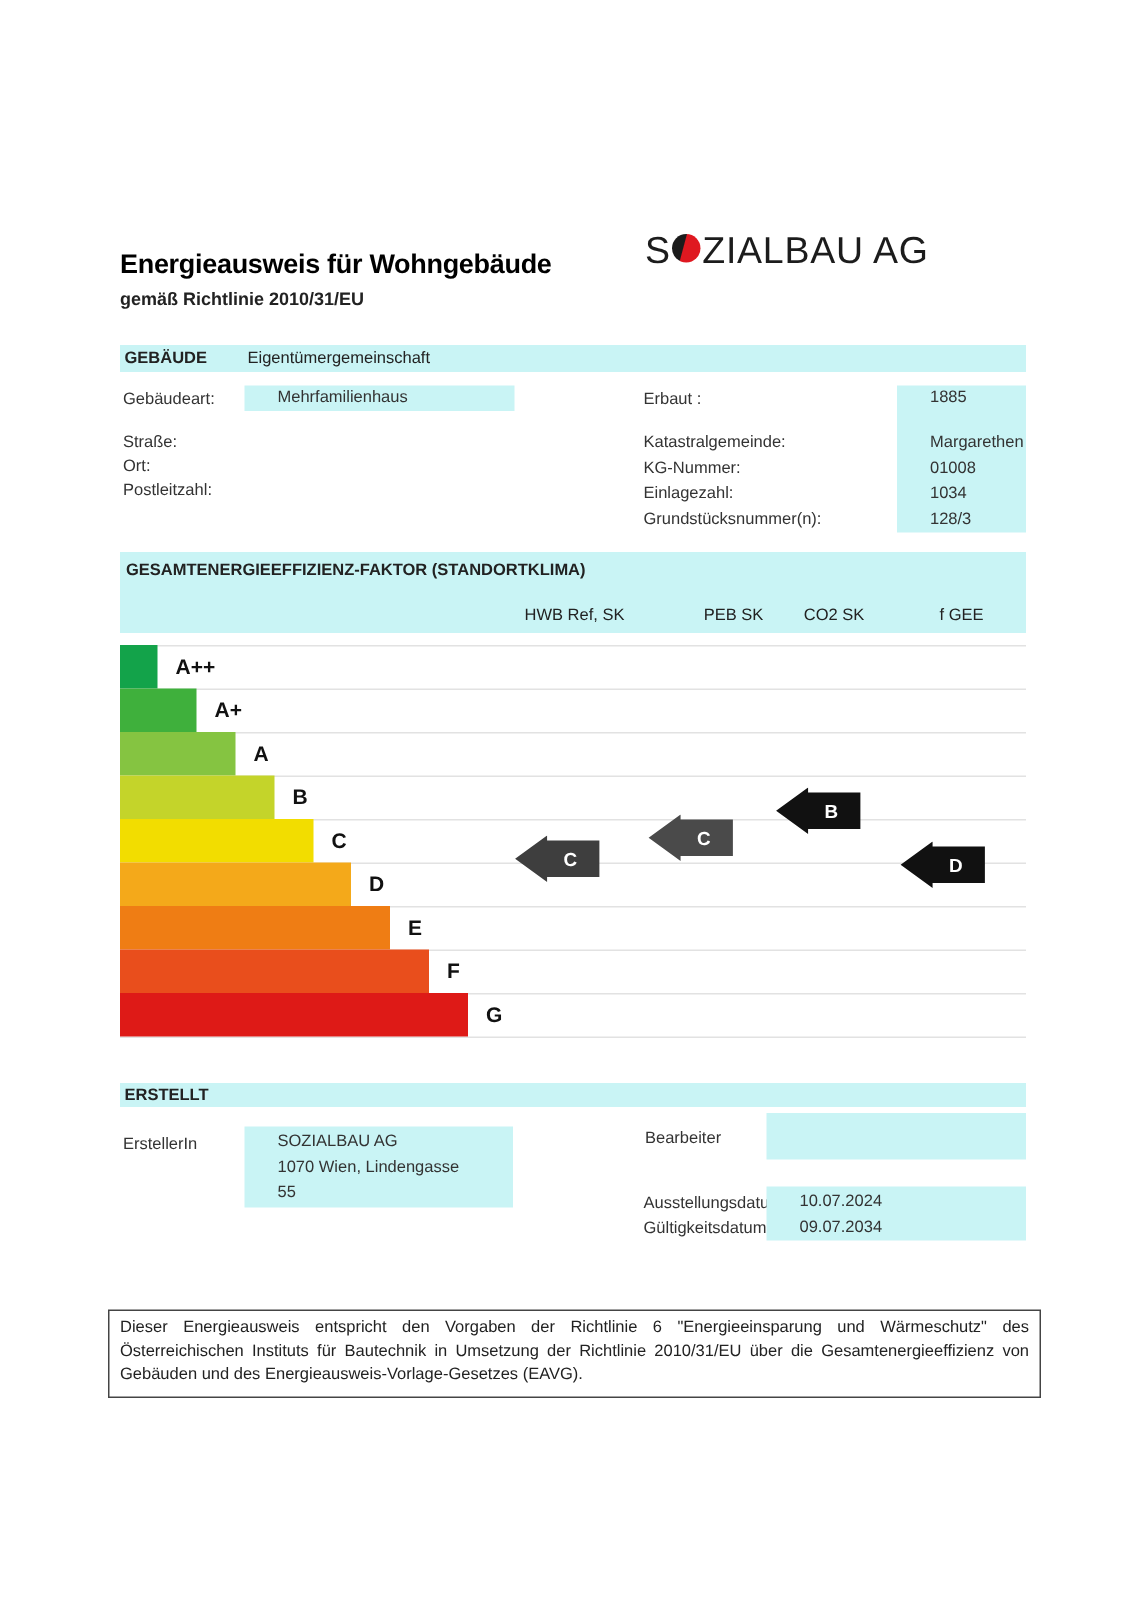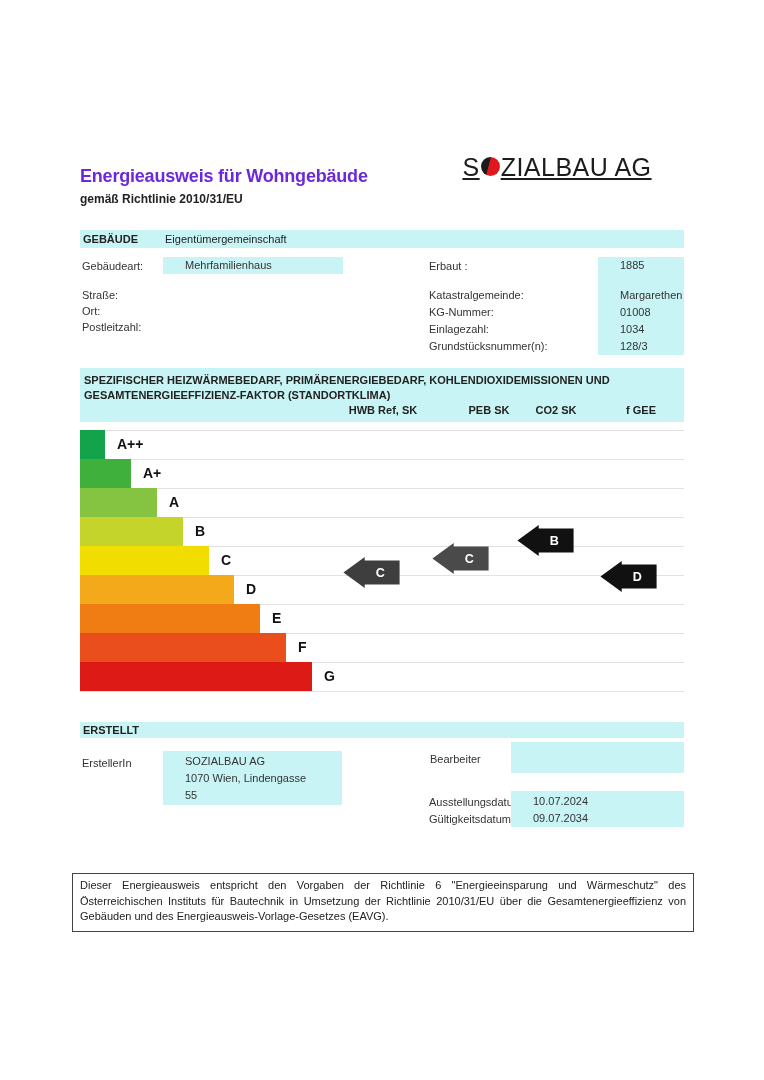--- a/index.html
+++ b/index.html
@@ -3,37 +3,37 @@
 <meta charset="utf-8">
 <style>
   html,body { margin:0; padding:0; background:#ffffff; }
   .page {
     position:relative; width:764px; height:1080px; background:#fff;
     font-family:"Liberation Sans", sans-serif; color:#333; overflow:hidden;
   }
   .abs { position:absolute; }
 
   
-  .doc-title { left:80px; top:166px; font-size:18px; font-weight:bold; color:#6d28d9; letter-spacing:-0.2px; }
+  .doc-title { left:80px; top:166px; font-size:18px; font-weight:bold; color:#000000; letter-spacing:-0.2px; }
   .doc-subtitle { left:80px; top:192px; font-size:12px; font-weight:bold; color:#222; }
-  .logo { left:430px; top:153px; width:254px; text-align:center; font-size:25px; color:#1c1c1c; white-space:nowrap; letter-spacing:0.5px;text-decoration:underline; }
+  .logo { left:430px; top:153px; width:254px; text-align:left; font-size:25px; color:#1c1c1c; white-space:nowrap; letter-spacing:0.5px; }
   .logo-o { display:inline-block; width:19px; height:19px; border-radius:50%;
             background:linear-gradient(105deg,#1b1b1b 40%,#df1820 43%); margin:0 1px; }
   .secbar { left:80px; width:604px; background:#c9f4f5; font-size:11px; color:#222;
             display:flex; align-items:center; box-sizing:border-box; padding-left:3px; }
   .secbar .sec-label { font-weight:bold; width:82px; }
   .vbox { background:#c9f4f5; font-size:11px; color:#333; box-sizing:border-box; padding:2px 22px; overflow:hidden; }
   .flabel { font-size:11px; color:#333; white-space:nowrap; }
   .lines-16 { line-height:16px; }
   .lines-17 { line-height:17px; }
 
   
   .chart-header { left:80px; top:368px; width:604px; height:54px; background:#c9f4f5;
                   font-size:11px; font-weight:bold; color:#222; box-sizing:border-box; padding:5px 0 0 4px; line-height:15px; }
-  .chart-col { position:absolute; bottom:4px; transform:translateX(-50%); font-size:11px; font-weight:bold; white-space:nowrap; }
+  .chart-col { position:absolute; bottom:4px; transform:translateX(-50%); font-size:11px; font-weight:normal; white-space:nowrap; }
   .col-1 { left:303px; } .col-2 { left:409px; } .col-3 { left:476px; } .col-4 { left:561px; }
 
   
   .energy-scale { left:80px; top:430px; width:604px; height:261px; }
   .gridline { position:absolute; left:0; width:604px; height:1px; background:#e2e2e2; }
   .band-bar { position:absolute; left:0; height:29px; }
   .band-label { position:absolute; height:29px; line-height:29px; font-size:14px; font-weight:bold; color:#111; }
   .rating-arrow { position:absolute; width:57px; height:31px; }
 
   
@@ -73,21 +73,20 @@
     <div>Grundstücksnummer(n):</div>
   </div>
   <div class="abs vbox lines-17" style="left:598px; top:285px; width:86px; height:70px;">
     <div>Margarethen</div>
     <div>01008</div>
     <div>1034</div>
     <div>128/3</div>
   </div>
 
   <div class="abs chart-header">
-    <div>SPEZIFISCHER HEIZWÄRMEBEDARF, PRIMÄRENERGIEBEDARF, KOHLENDIOXIDEMISSIONEN UND</div>
     <div>GESAMTENERGIEEFFIZIENZ-FAKTOR (STANDORTKLIMA)</div>
     <span class="chart-col col-1">HWB Ref, SK</span>
     <span class="chart-col col-2">PEB SK</span>
     <span class="chart-col col-3">CO2 SK</span>
     <span class="chart-col col-4">f GEE</span>
   </div>
 
   <div class="abs energy-scale">
       <div class="gridline" style="top: 0px;"></div>
       <div class="gridline" style="top: 29px;"></div>

